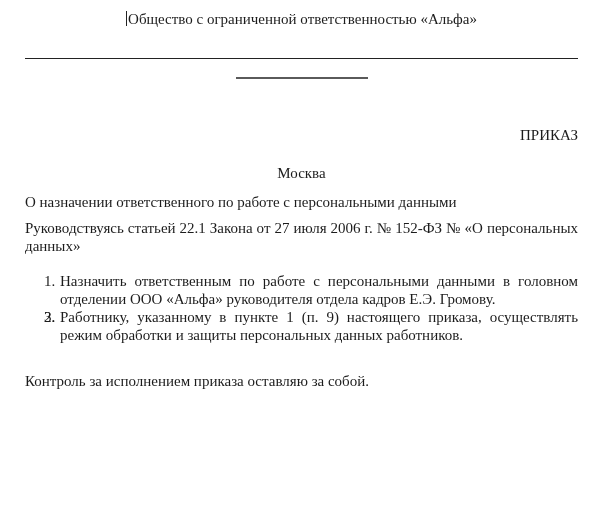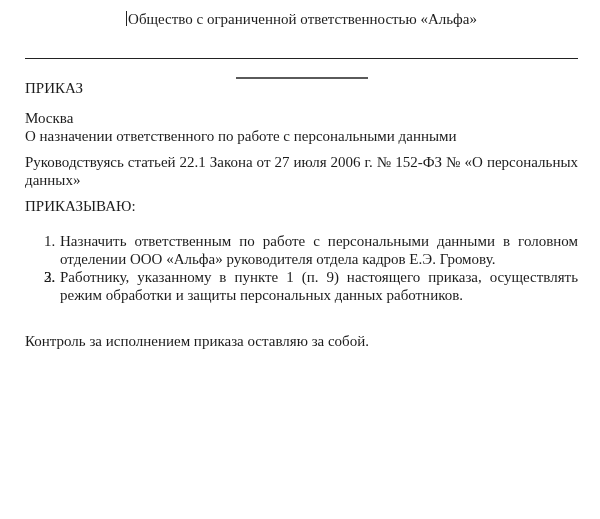--- a/index.html
+++ b/index.html
@@ -43,32 +43,35 @@
     height: 0;
   }
   .rule-short {
     width: 132px;
     margin: 18px auto 0 auto;
     border: none;
     border-top: 2px solid #5a5a5a;
     height: 0;
   }
   .doc-title {
-    text-align: left;
+    margin-top: 47px;
+    text-align: right;
   }
   .date-row {
     margin-top: 19px;
   }
   .doc-number {
     margin-left: 7px;
   }
   .city-row {
-    margin-top: 12px;
+    margin-top: 20px;
+    text-align: center;
   }
   .subject-row {
+    margin-top: 11px;
   }
   .preamble {
     margin-top: 8px;
     text-align: justify;
   }
   .order-keyword {
     margin-top: 8px;
   }
   .order-list {
     margin-top: 17px;
@@ -102,21 +105,20 @@
 
     <div class="doc-title">ПРИКАЗ</div>
 
 
     <div class="city-row">Москва</div>
 
     <div class="subject-row">О назначении ответственного по работе с персональными данными</div>
 
     <div class="preamble">Руководствуясь статьей 22.1 Закона от 27 июля 2006 г. № 152-ФЗ № «О персональных данных»</div>
 
-    <div class="order-keyword">ПРИКАЗЫВАЮ:</div>
 
     <div class="order-list">
       <div class="list-item">
         <span class="item-num">1.</span>
         <span>Назначить ответственным по работе с персональными данными в головном отделении ООО «Альфа» руководителя отдела кадров Е.Э. Громову.</span>
       </div>
       <div class="list-item">
         <span class="item-num">2.</span>
       </div>
       <div class="list-item">

